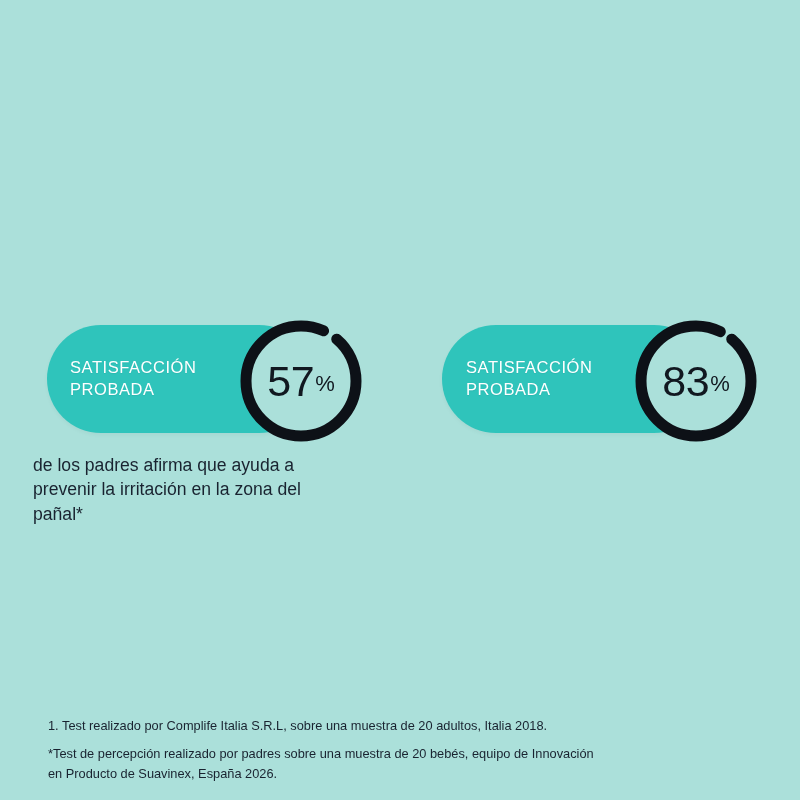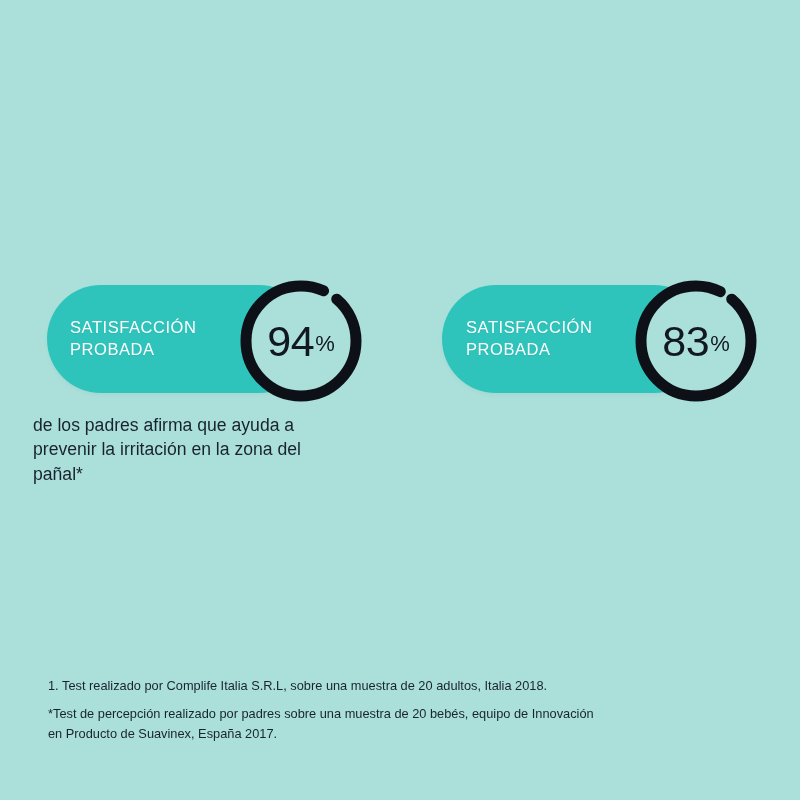--- a/index.html
+++ b/index.html
@@ -10,20 +10,21 @@
     width: 800px;
     height: 800px;
     background: #abe0da;
     font-family: "Liberation Sans", sans-serif;
     overflow: hidden;
     position: relative;
   }
   .stage {
     position: absolute;
     inset: 0;
+    margin-top: 40px;
   }
 
   
   .claim {
     position: absolute;
     top: 280px;
   }
   .claim.left  { left: 28px;  width: 390px; }
   .claim.right { left: 424px; width: 370px; }
 
@@ -136,21 +137,21 @@
 
       <div class="pill-label">SATISFACCIÓN
 PROBADA</div>
 
       <div class="ring-wrap">
         <svg viewBox="0 0 122 122">
           <circle cx="61" cy="61" r="55" fill="#abe0da"></circle>
           <circle cx="61" cy="61" r="55" fill="none" stroke="#0d1117" stroke-width="11" stroke-linecap="round" stroke-dasharray="330 15.6" stroke-dashoffset="48"></circle>
         </svg>
         <div class="ring-value">
-          <span class="ring-num">94</span>
+          <span class="ring-num">57</span>
           <span class="ring-pct">%</span>
         </div>
       </div>
 
     </div>
 
     <div class="claim-text">de los padres afirma que ayuda a
 prevenir la irritación en la zona del
 pañal*</div>
   </div>
@@ -174,16 +175,16 @@
         </div>
       </div>
 
     </div>
 
   </div>
 
   <div class="footnotes">
     <div class="footnote">1. Test realizado por Complife Italia S.R.L, sobre una muestra de 20 adultos, Italia 2018.</div>
     <div class="footnote spaced">*Test de percepción realizado por padres sobre una muestra de 20 bebés, equipo de Innovación
-en Producto de Suavinex, España 2017.</div>
+en Producto de Suavinex, España 2026.</div>
   </div>
 
 </div>
 
 </body></html>

